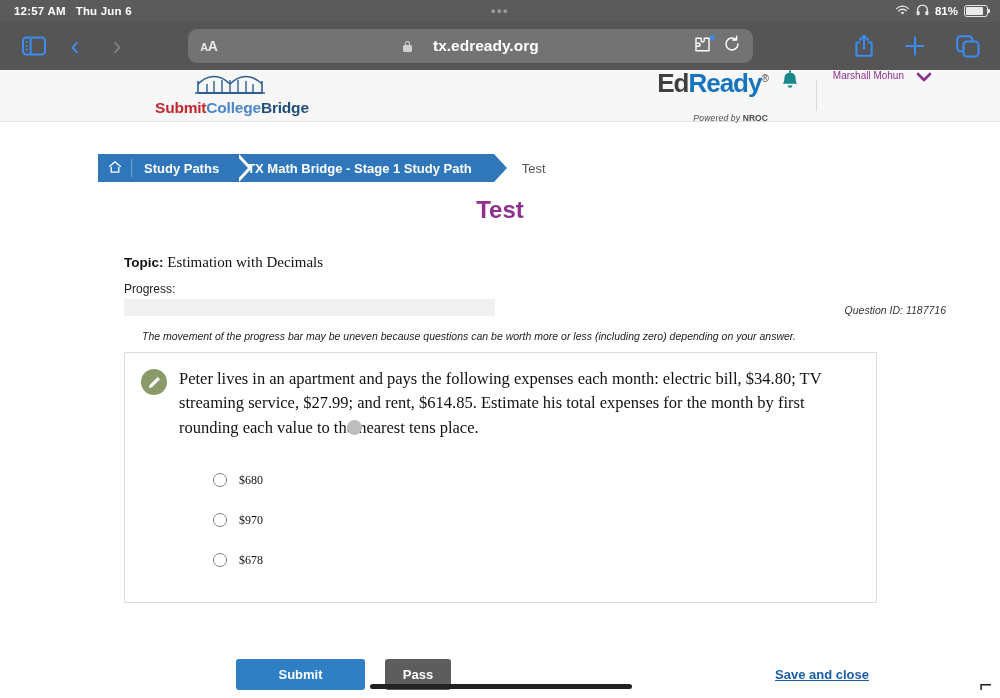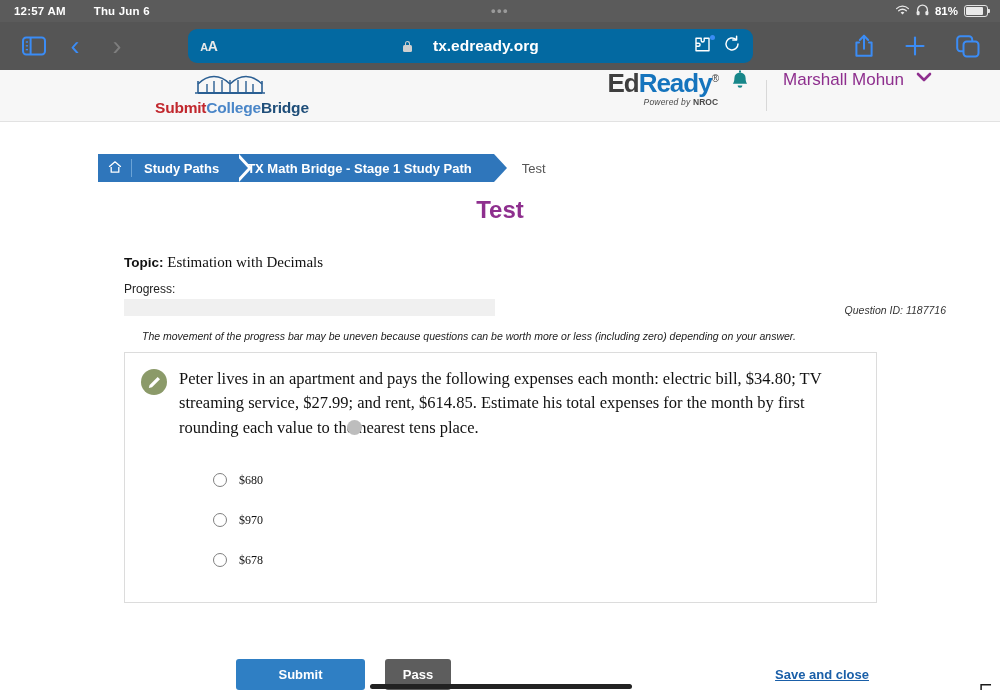--- a/index.html
+++ b/index.html
@@ -9,21 +9,21 @@
     background: #ffffff;
     overflow: hidden;
   }
 
   
   .statusbar {
     height: 22px; background: #5b5b5b; color: #ffffff;
     display: flex; align-items: center; position: relative;
     font-size: 11.5px; font-weight: bold;
   }
-  .sb-left { display: flex; align-items: center; gap: 28px; padding-left: 14px; letter-spacing: .2px; }
+  .sb-left { display: flex; align-items: center; gap: 10px; padding-left: 14px; letter-spacing: .2px; }
   .sb-dots {
     position: absolute; left: 0; right: 0; margin: 0 auto; width: 26px;
     text-align: center; color: #9a9a9a; font-size: 13px; letter-spacing: 1.5px; line-height: 10px;
   }
   .sb-right {
     margin-left: auto; padding-right: 12px;
     display: flex; align-items: center; gap: 6px; font-size: 11.5px;
   }
   .battery {
     width: 24px; height: 12px; border: 1.4px solid #e2e2e2; border-radius: 3px;
@@ -40,21 +40,21 @@
     height: 48px; background: #555555; display: flex; align-items: center;
     padding: 0 14px; gap: 0;
   }
   .nav-ico { color: #3b8cf5; display: flex; align-items: center; justify-content: center; }
   .sidebar-btn { width: 40px; }
   .back-btn { width: 42px; font-size: 27px; font-weight: 300; line-height: 1; }
   .fwd-btn { width: 42px; font-size: 27px; font-weight: 300; line-height: 1; color: #7e7e7e; }
 
   .urlbar {
     flex: 0 0 auto; width: 565px; margin: 0 auto; height: 34px;
-    background: #0369a1; border-radius: 9px;
+    background: #737373; border-radius: 9px;
     display: flex; align-items: center; position: relative; padding: 0 12px;
   }
   .aa-btn { color: #e9e9e9; font-size: 14px; font-weight: 600; letter-spacing: -.5px; z-index: 2; }
   .aa-btn .small { font-size: 11px; }
   .url-center {
     position: absolute; left: 0; right: 0; display: flex; align-items: center;
     justify-content: center; gap: 21px; color: #ffffff; font-size: 15.5px; font-weight: 600;
   }
   .lock { width: 9px; height: 11px; position: relative; display: inline-block; }
   .lock span { position: absolute; bottom: 0; width: 9px; height: 7px; background: #cfcfcf; border-radius: 1.5px; }
@@ -77,24 +77,24 @@
   .tcb-texas { color: #c1272d; }
   .tcb-college { color: #4a86c8; }
   .tcb-bridge { color: #1f4e79; }
 
   .hdr-right { position: absolute; right: 0; top: 0; bottom: 0; display: flex; align-items: flex-start; }
   .edready-block { display: flex; flex-direction: column; align-items: flex-end; line-height: 1; }
   .edready-word { font-size: 26px; font-weight: bold; letter-spacing: -1px; }
   .ed-dark { color: #3f3f3f; }
   .ed-blue { color: #1574bd; }
   .reg { font-size: 10px; vertical-align: super; color: #3f3f3f; font-weight: normal; }
-  .powered { font-size: 8.5px; color: #4a4a4a; font-style: italic; letter-spacing: .2px; margin-top: 2px; }
+  .powered { font-size: 8.5px; color: #4a4a4a; font-style: italic; letter-spacing: .2px; margin-top: 18px; }
   .powered b { font-style: normal; font-weight: bold; letter-spacing: 0; }
   .user-sep { width: 1px; align-self: stretch; background: #d8d8d8; margin: 10px 0 10px 16px; }
-  .user-name { color: #8e2f8e; font-size: 17px; padding: 0 12px 0 16px; }
+  .user-name { color: #8e2f8e; font-size: 10px; padding: 0 12px 0 16px; }
   .chev-down { color: #8e2f8e; font-size: 13px; font-weight: bold; }
   .hdr-pad { width: 68px; }
 
   
   .crumb-row { margin-top: 32px; padding-left: 98px; display: flex; align-items: center; height: 28px; }
   .crumb {
     background: #2f76bb; color: #fff; height: 28px; display: flex; align-items: center;
     font-size: 13px; font-weight: bold; position: relative;
   }
   .crumb.home { padding: 0 10px; }

